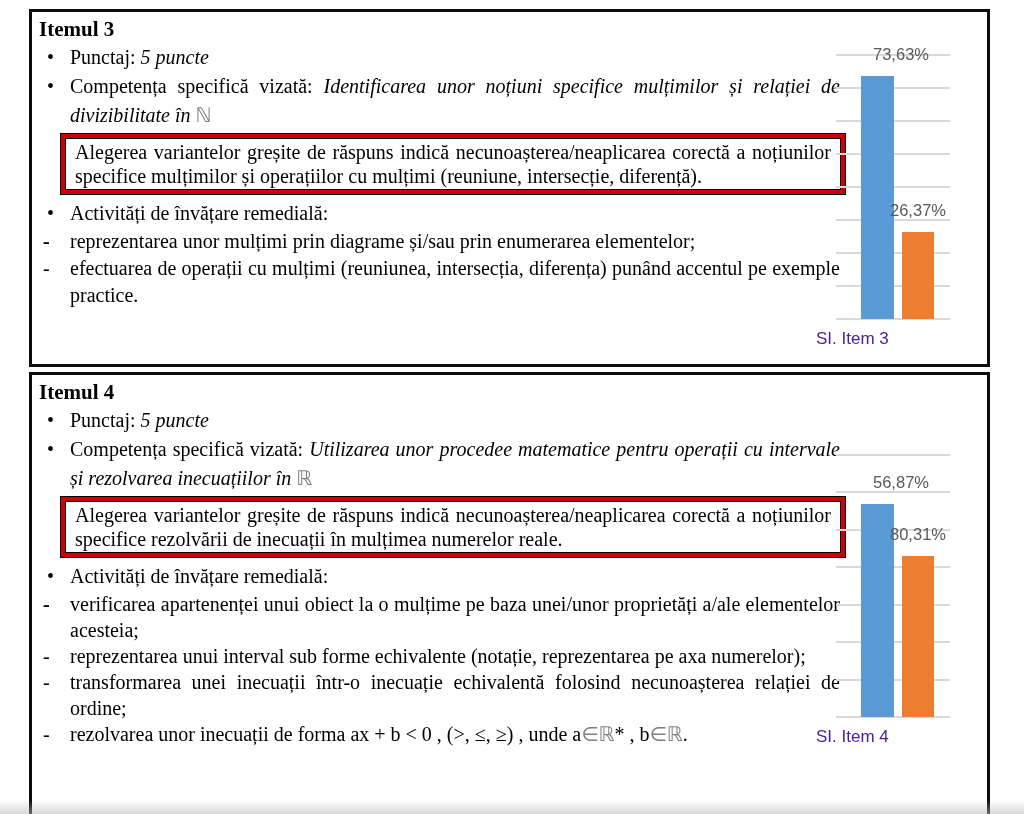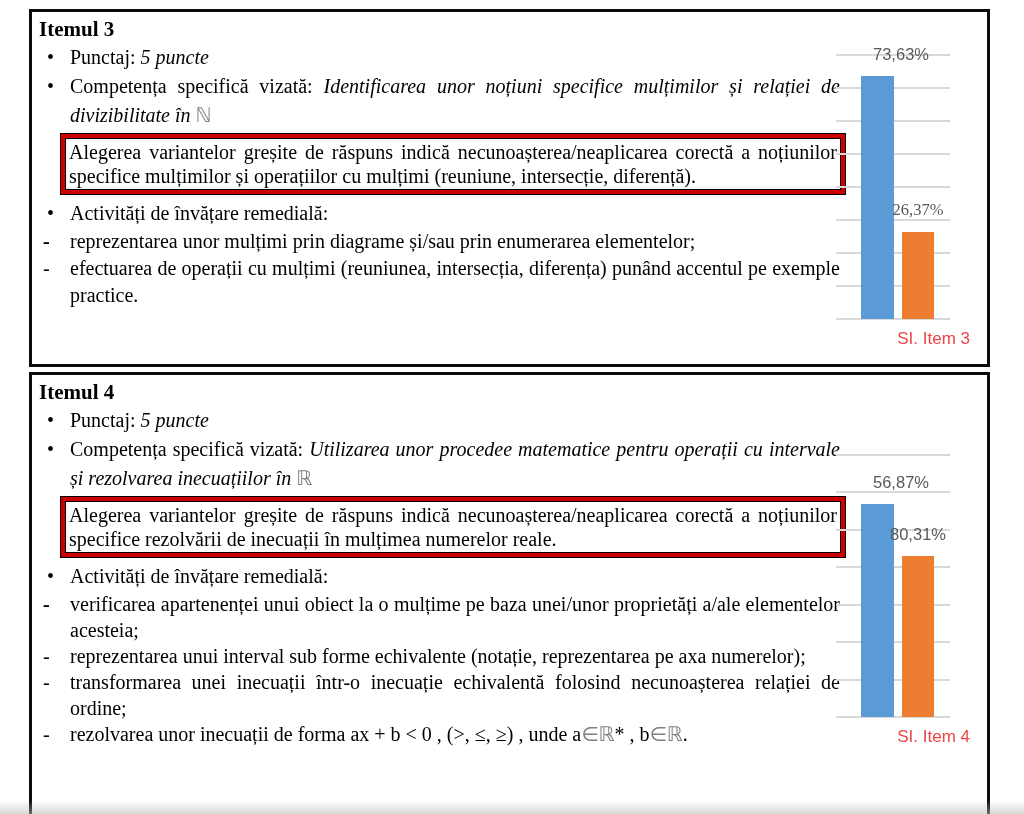--- a/index.html
+++ b/index.html
@@ -13,36 +13,36 @@
   .line{position:relative;padding-left:38px;padding-right:147px;text-align:justify;
         font-size:20px;line-height:29px;}
   .list .line{line-height:27px;}
   #box2 .list .line{line-height:26px;}
   .marker{position:absolute;left:15px;top:0;}
   .dash .marker{left:11px;}
   .b{font-weight:normal;}
   .it{font-style:italic;}
   .ds{color:#7f7f7f;font-family:"DejaVu Sans",sans-serif;font-style:normal;}
   .redbox{border:1px solid #000;background:#cc0000;padding:4px;margin:3px 141px 4px 28px;}
-  .redbox-inner{border:1px solid #000;background:#fff;padding:1px 3px;
+  .redbox-inner{border:1px solid #000;background:#fff;padding:1px 9px;
                 font-size:20px;line-height:24px;text-align:justify;}
   
   .chart{position:absolute;left:836px;width:114px;}
   #chart1{top:55px;height:264px;}
   #chart2{top:455px;height:262px;}
   .plot{position:absolute;left:0;top:0;right:0;bottom:0;}
   .gridline{position:absolute;left:0;right:0;height:2px;margin-bottom:-1px;background:#d9d9d9;}
   .bar{position:absolute;bottom:0;}
   .bar.b0{left:25px;width:33px;}
   .bar.b1{left:66px;width:32px;}
   .bar-label{position:absolute;color:#595959;white-space:nowrap;
              font:16.5px "Liberation Sans","DejaVu Sans",sans-serif;}
   .bar-label.lb0{left:41px;transform:translateX(-50%);margin-left:24px;}
   .bar-label.lb1{left:82px;transform:translateX(-50%);}
-  .xlabel{position:absolute;left:-20px;width:154px;text-align:right;color:#ef4444;
+  .xlabel{position:absolute;left:-20px;width:154px;text-align:left;color:#4c1d95;
           font:17px "Liberation Sans","DejaVu Sans",sans-serif;}
   #chart1 .xlabel{top:274px;}
   #chart2 .xlabel{top:272px;}
   .bottom-fade{position:absolute;left:0;right:0;bottom:0;height:14px;
                background:linear-gradient(to bottom,rgba(190,190,190,0),rgba(185,185,185,0.55));}
 </style>
 </head>
 <body>
 
 <div id="page">
@@ -142,21 +142,21 @@
         <div class="gridline" style="bottom: 25%;"></div>
         <div class="gridline" style="bottom: 37.5%;"></div>
         <div class="gridline" style="bottom: 50%;"></div>
         <div class="gridline" style="bottom: 62.5%;"></div>
         <div class="gridline" style="bottom: 75%;"></div>
         <div class="gridline" style="bottom: 87.5%;"></div>
         <div class="gridline" style="bottom: 100%;"></div>
         <div class="bar b0" style="height: 92.0375%; background: rgb(91, 155, 213);"></div>
         <div class="bar-label lb0" style="bottom: calc(92.0375% + 12px);">73,63%</div>
         <div class="bar b1" style="height: 32.9625%; background: rgb(237, 125, 49);"></div>
-        <div class="bar-label lb1" style="bottom: calc(32.9625% + 12px); font-family: Liberation Serif, serif;">26,37%</div>
+        <div class="bar-label lb1" style="bottom: calc(32.9625% + 12px);">26,37%</div>
       </div>
     <div class="xlabel">SI. Item 3</div>
   </div>
 
   <div class="chart" id="chart2">
     <div class="plot">
         <div class="gridline" style="bottom: 0%;"></div>
         <div class="gridline" style="bottom: 14.2857%;"></div>
         <div class="gridline" style="bottom: 28.5714%;"></div>
         <div class="gridline" style="bottom: 42.8571%;"></div>

